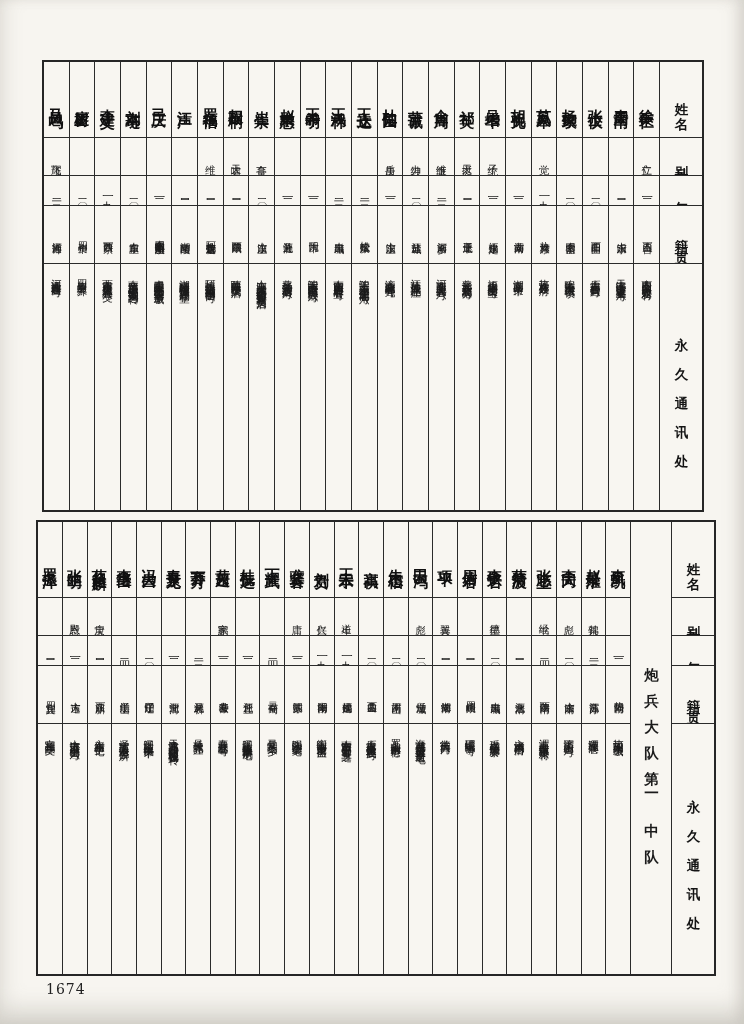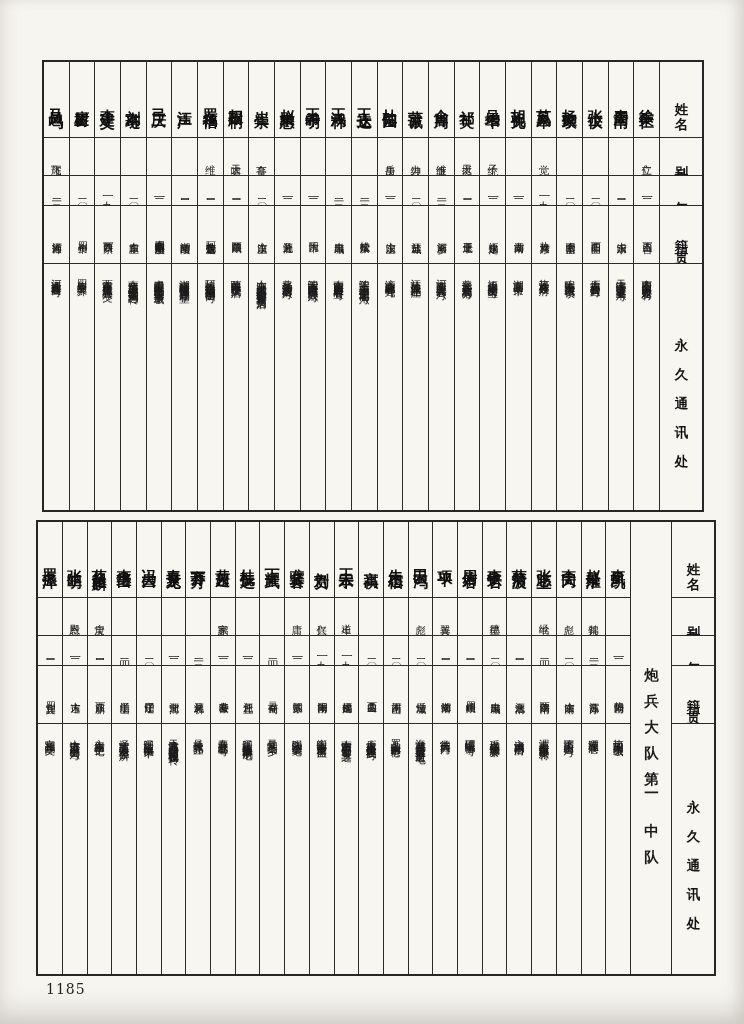--- a/index.html
+++ b/index.html
@@ -488,14 +488,14 @@
   <div class="col person">
     <div class="cell r-name p-name">罗振泽</div>
     <div class="cell r-alias p-alias"></div>
     <div class="cell r-age p-age">二二</div>
     <div class="cell r-native p-native">四川宜宾</div>
     <div class="cell r-address p-address">宜宾柏溪邮交</div>
   </div>
 </div>
   </section>
 
-  <div class="page-number">1185</div>
+  <div class="page-number">1674</div>
 </div>
 
 </body></html>

